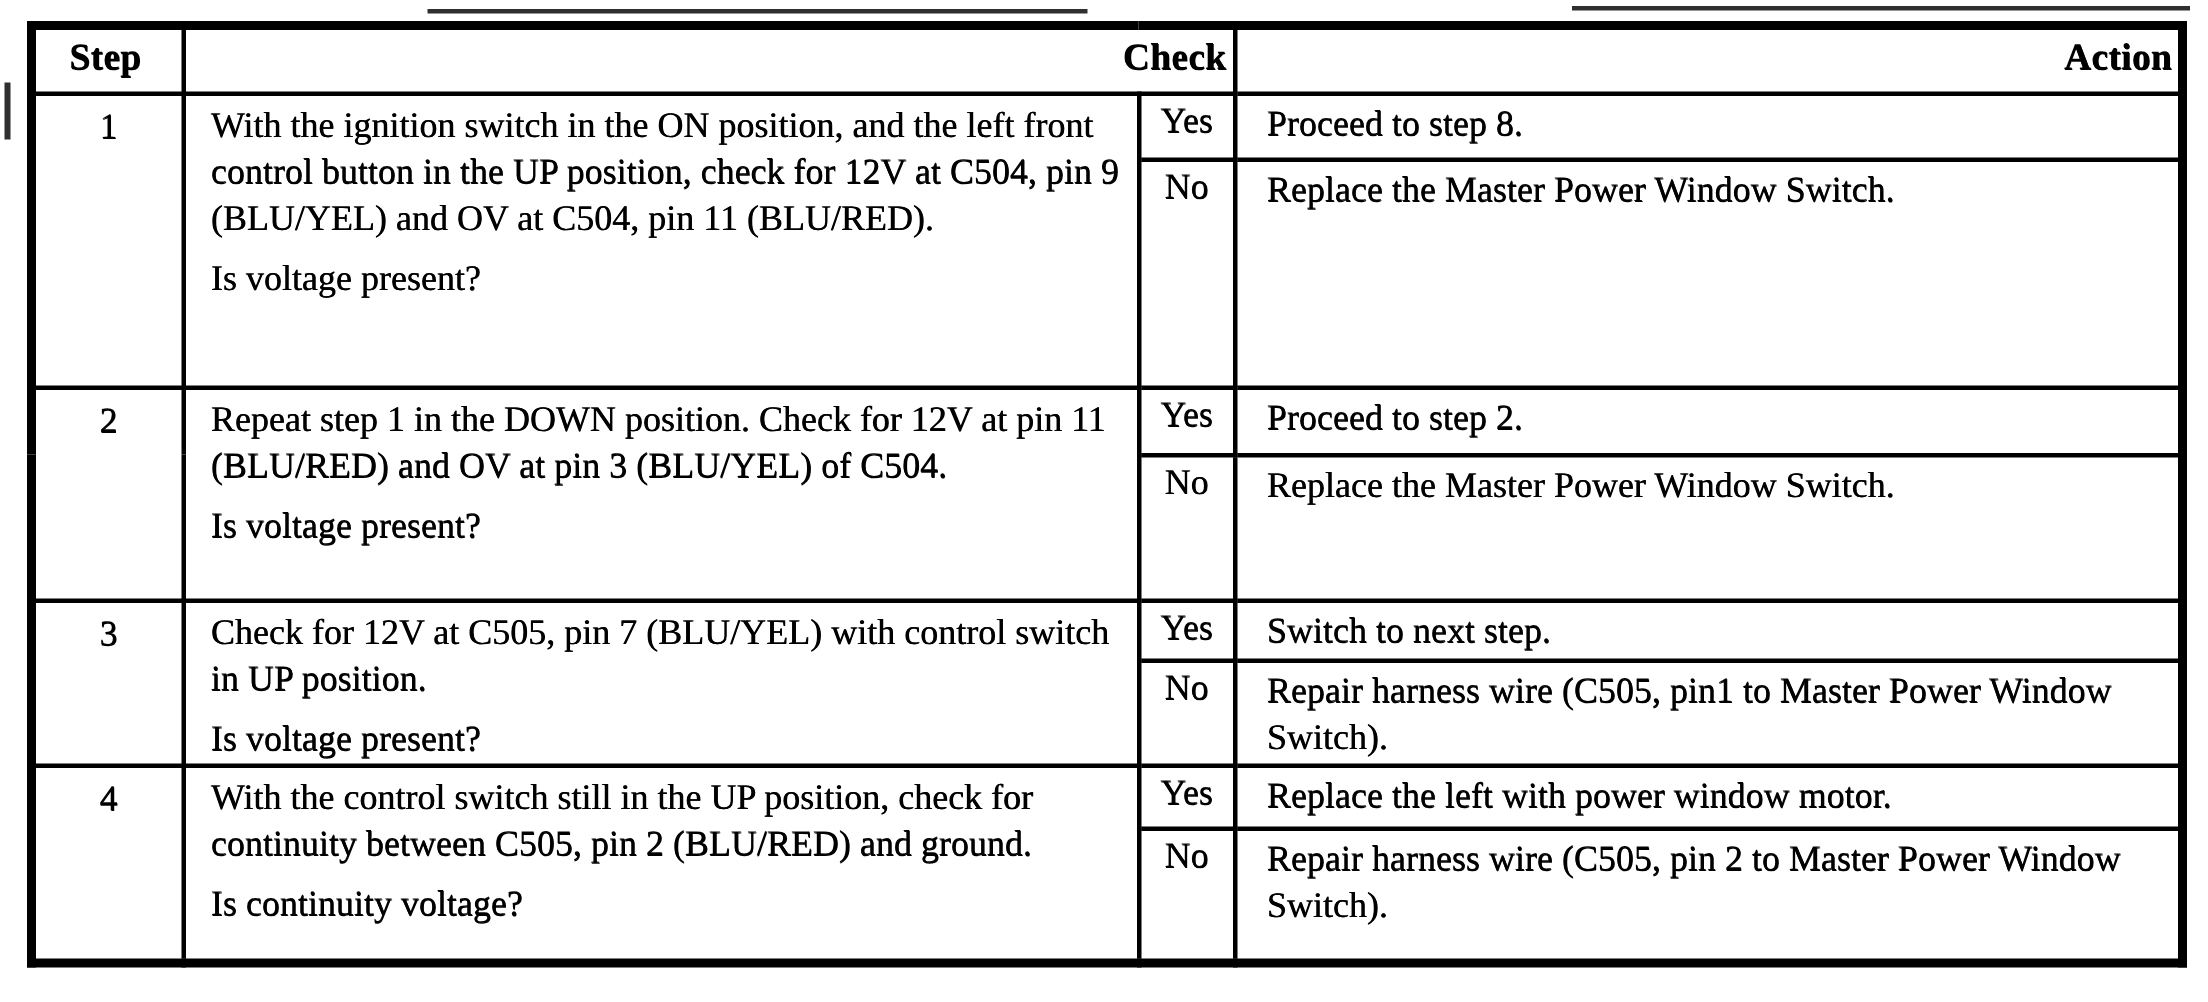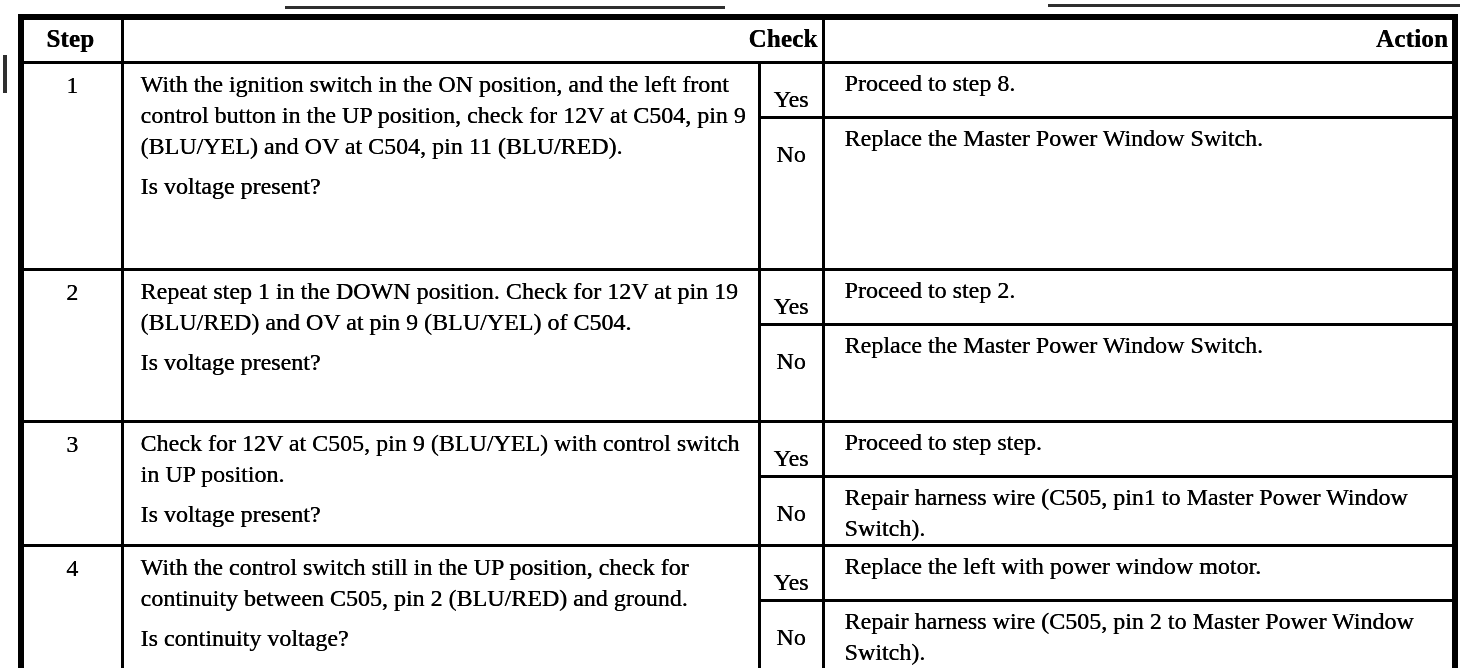--- a/index.html
+++ b/index.html
@@ -66,21 +66,21 @@
     padding-top: 6px;
   }
   td.check-cell {
     padding: 5px 10px 0 17px;
     margin-left: 33px;
   }
   td.check-cell p { margin: 0; }
   td.check-cell p.check-question { margin-top: 9px; }
   td.yn-cell {
     text-align: center;
-    padding-top: 20px;
+    padding-top: 2px;
   }
   td.action-cell {
     padding: 4px 8px 0 20px;
   }
 
   
   tr.r1-yes { height: 44px; }
   tr.r1-no  { height: 152px; }
   tr.r2-yes { height: 45px; }
   tr.r2-no  { height: 97px; }
@@ -123,39 +123,39 @@
       <td class="action-cell">Proceed to step 8.</td>
     </tr>
     <tr class="r1-no">
       <td class="yn-cell">No</td>
       <td class="action-cell">Replace the Master Power Window Switch.</td>
     </tr>
 
     <tr class="r2-yes">
       <td class="step-cell" rowspan="2">2</td>
       <td class="check-cell" rowspan="2">
-        <p class="check-text">Repeat step 1 in the DOWN position. Check for 12V at pin 19 (BLU/RED) and OV at pin 9 (BLU/YEL) of C504.</p>
+        <p class="check-text">Repeat step 1 in the DOWN position. Check for 12V at pin 11 (BLU/RED) and OV at pin 3 (BLU/YEL) of C504.</p>
         <p class="check-question">Is voltage present?</p>
       </td>
       <td class="yn-cell">Yes</td>
       <td class="action-cell">Proceed to step 2.</td>
     </tr>
     <tr class="r2-no">
       <td class="yn-cell">No</td>
       <td class="action-cell">Replace the Master Power Window Switch.</td>
     </tr>
 
     <tr class="r3-yes">
       <td class="step-cell" rowspan="2">3</td>
       <td class="check-cell" rowspan="2">
-        <p class="check-text">Check for 12V at C505, pin 9 (BLU/YEL) with control switch in UP position.</p>
+        <p class="check-text">Check for 12V at C505, pin 7 (BLU/YEL) with control switch in UP position.</p>
         <p class="check-question">Is voltage present?</p>
       </td>
       <td class="yn-cell">Yes</td>
-      <td class="action-cell">Proceed to step step.</td>
+      <td class="action-cell">Switch to next step.</td>
     </tr>
     <tr class="r3-no">
       <td class="yn-cell">No</td>
       <td class="action-cell">Repair harness wire (C505, pin1 to Master Power Window Switch).</td>
     </tr>
 
     <tr class="r4-yes">
       <td class="step-cell" rowspan="2">4</td>
       <td class="check-cell" rowspan="2">
         <p class="check-text">With the control switch still in the UP position, check for continuity between C505, pin 2 (BLU/RED) and ground.</p>

